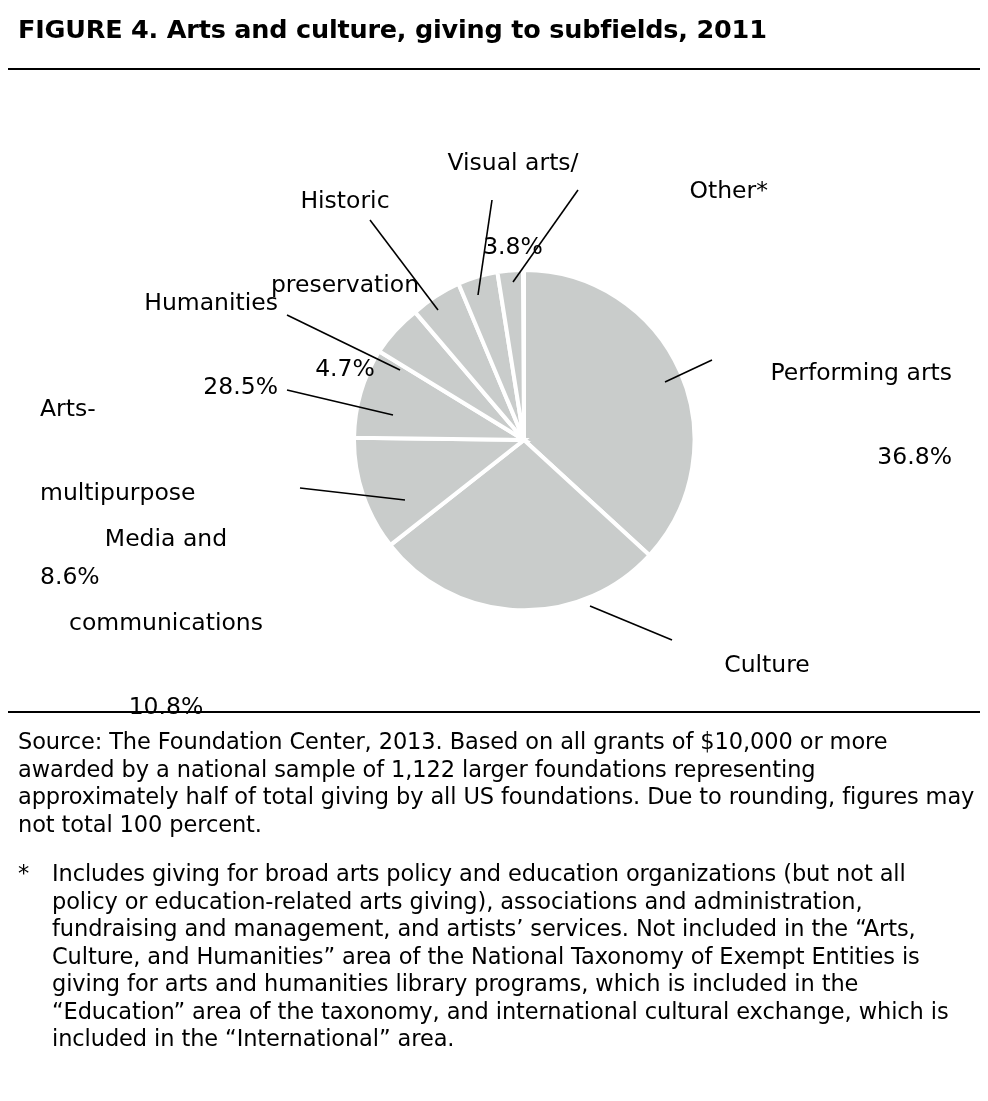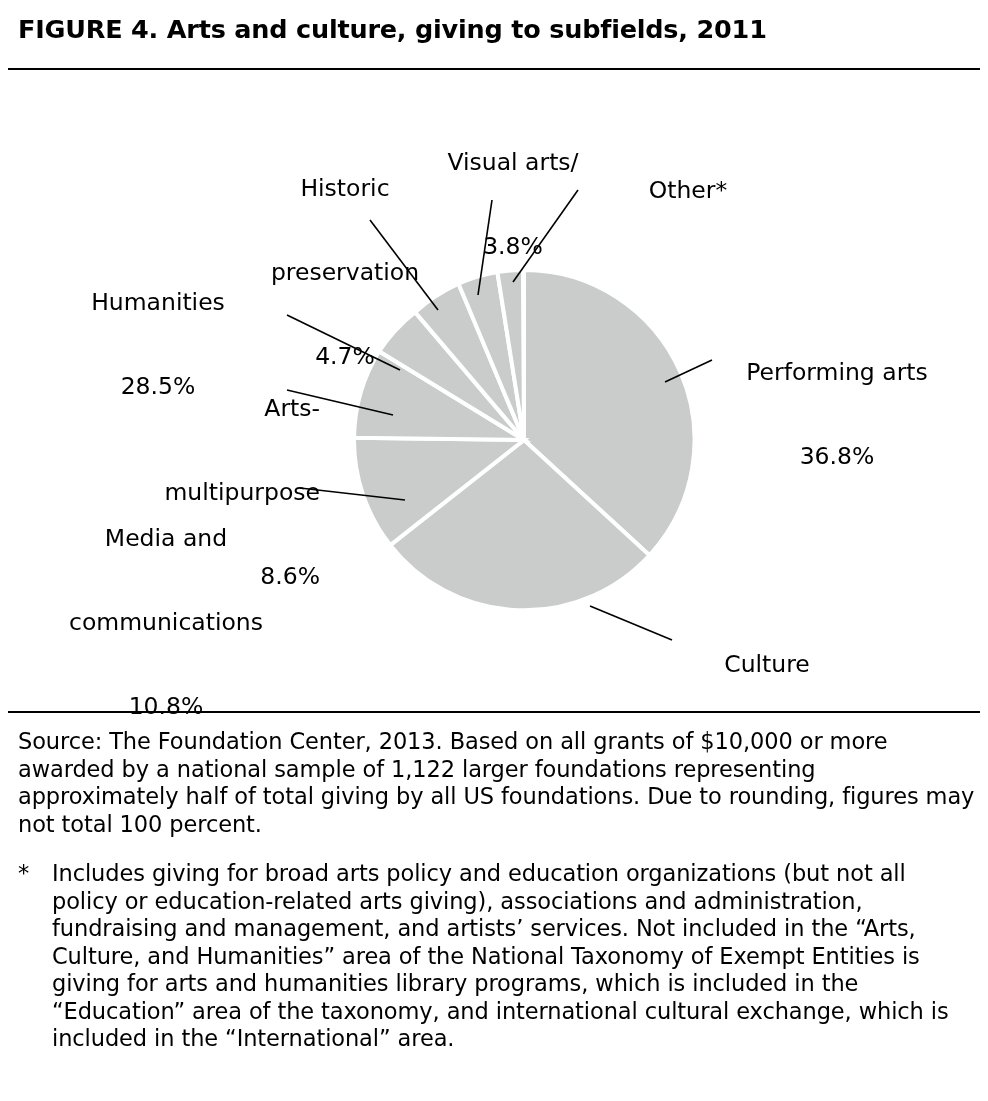--- a/index.html
+++ b/index.html
@@ -56,22 +56,22 @@
     position: absolute;
     left: 0;
     top: 0;
   }
   .label {
     position: absolute;
     font-size: 23.5px;
     line-height: 28px;
     white-space: pre;
   }
-  .label.right { text-align: right; margin-left: 40px; }
-  .label.left  { text-align: center; }
+  .label.right { text-align: left; }
+  .label.left  { text-align: right; }
   .label.center{ text-align: center; }
 
   
   .notes {
     position: absolute;
     left: 18px;
     top: 728px;
     width: 960px;
   }
   .source {
@@ -137,21 +137,21 @@
         <line x1="478" y1="225" x2="492" y2="130"></line>
         <line x1="513" y1="212" x2="578" y2="120"></line>
       </g>
     </svg>
 
     <div class="label left" style="left:38px; top:162px; width:240px;">
       <div>Humanities</div>
       <div>28.5%</div>
     </div>
 
-    <div class="label center" style="left:250px; top:48px; width:190px;">
+    <div class="label center" style="left:250px; top:60px; width:190px;">
       <div>Historic</div>
       <div>preservation</div>
       <div>4.7%</div>
     </div>
 
     <div class="label center" style="left:418px; top:22px; width:190px;">
       <div>Visual arts/</div>
       <div>3.8%</div>
     </div>
 

